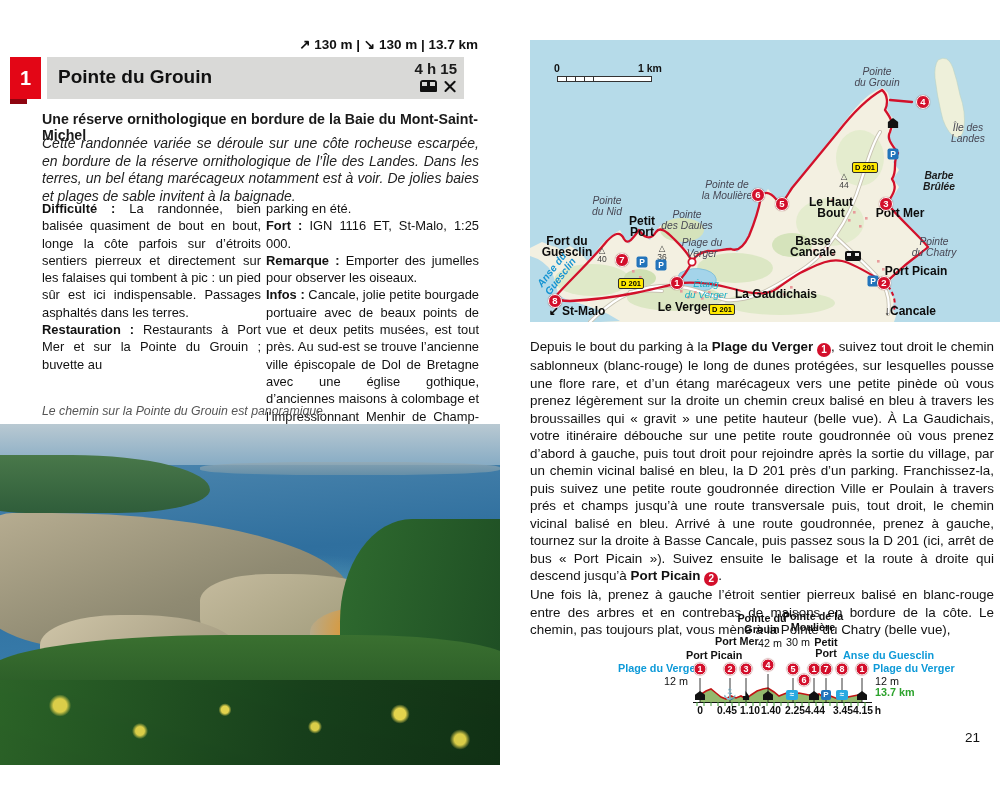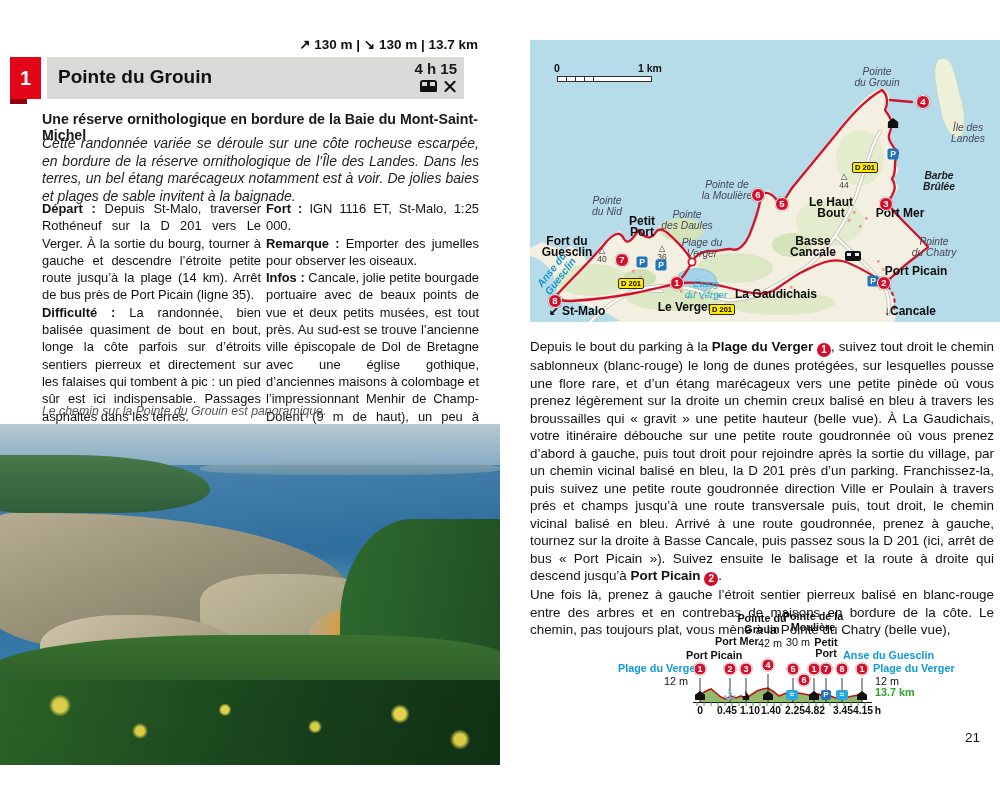--- a/index.html
+++ b/index.html
@@ -127,25 +127,25 @@
           <i></i>
           <i></i>
         </span>
     </span>
   </div>
 
   <div class="abs lead-head">Une réserve ornithologique en bordure de la Baie du Mont-Saint-Michel</div>
   <div class="abs lead-intro">Cette randonnée variée se déroule sur une côte rocheuse escarpée, en bordure de la réserve ornithologique de l’Île des Landes. Dans les terres, un bel étang marécageux notamment est à voir. De jolies baies et plages de sable invitent à la baignade.</div>
 
   <div class="abs info-col" id="info-left">
-      <p class="info-p"><b>Départ : </b>Depuis St-Malo, traverser Rothéneuf sur la D 201 vers Le Verger. À la sortie du bourg, tourner à gauche et descendre l’étroite petite route jusqu’à la plage (14 km). Arrêt de bus près de Port Picain (ligne 35).</p>
       <p class="info-p"><b>Difficulté : </b>La randonnée, bien balisée quasiment de bout en bout, longe la côte parfois sur d’étroits sentiers pierreux et directement sur les falaises qui tombent à pic : un pied sûr est ici indispensable. Passages asphaltés dans les terres.</p>
       <p class="info-p"><b>Restauration : </b>Restaurants à Port Mer et sur la Pointe du Grouin ; buvette au</p>
     </div>
   <div class="abs info-col" id="info-right">
+      <p class="info-p">parking en été.</p>
       <p class="info-p"><b>Fort : </b>IGN 1116 ET, St-Malo, 1:25 000.</p>
       <p class="info-p"><b>Remarque : </b>Emporter des jumelles pour observer les oiseaux.</p>
       <p class="info-p"><b>Infos : </b>Cancale, jolie petite bourgade portuaire avec de beaux points de vue et deux petits musées, est tout près. Au sud-est se trouve l’ancienne ville épiscopale de Dol de Bretagne avec une église gothique, d’anciennes maisons à colombage et l’impressionnant Menhir de Champ-Dolent (9 m de haut), un peu à l’écart. Plus loin au nord, le Mont Dol, ancien site préhistorique, culmine à 65 m de haut.</p>
     </div>
 
   <div class="abs caption">Le chemin sur la Pointe du Grouin est panoramique.</div>
   <div class="abs photo">
     <div class="ph ph-sky"></div>
       <div class="ph ph-sea"></div>
       <div class="ph ph-turq"></div>
@@ -362,21 +362,21 @@
 Port</span>
         <span class="pl blue" style="left: 283px; top: 44px;">Anse du Guesclin</span>
         <span class="pl blue" style="left: 313px; top: 57px;">Plage du Verger</span>
         <span class="pl " style="left: 315px; top: 70px;">12 m</span>
         <span class="pl green" style="left: 315px; top: 81px;">13.7 km</span>
         <span class="pt" style="left: 140px;">0</span>
         <span class="pt" style="left: 167px;">0.45</span>
         <span class="pt" style="left: 190px;">1.10</span>
         <span class="pt" style="left: 211px;">1.40</span>
         <span class="pt" style="left: 235px;">2.25</span>
-        <span class="pt" style="left: 255px;">4.82</span>
+        <span class="pt" style="left: 255px;">4.44</span>
         <span class="pt" style="left: 283px;">3.45</span>
         <span class="pt" style="left: 303px;">4.15</span>
         <span class="pt" style="left: 318px;">h</span>
         <span class="pi pi-house" style="left: 140px; top: 94px;"></span>
         <span class="pi pi-anchor" style="left: 170px; top: 94px;">⚓</span>
         <span class="pi pi-boat" style="left: 186px; top: 94px;"></span>
         <span class="pi pi-house" style="left: 208px; top: 94px;"></span>
         <span class="pi pi-swim" style="left: 232px; top: 94px;">≈</span>
         <span class="pi pi-house" style="left: 254px; top: 94px;"></span>
         <span class="pi pi-park" style="left: 266px; top: 94px;">P</span>

